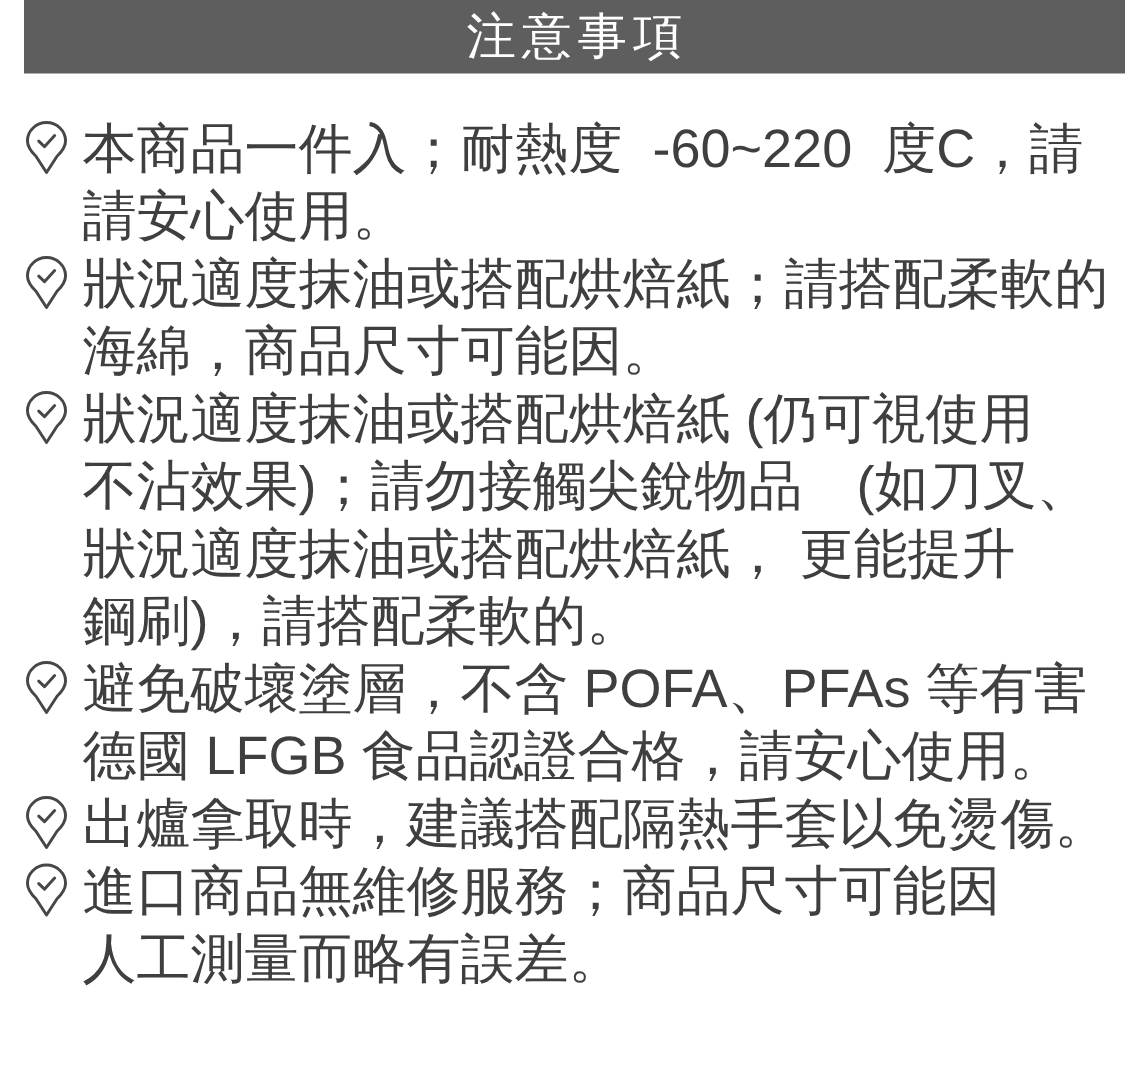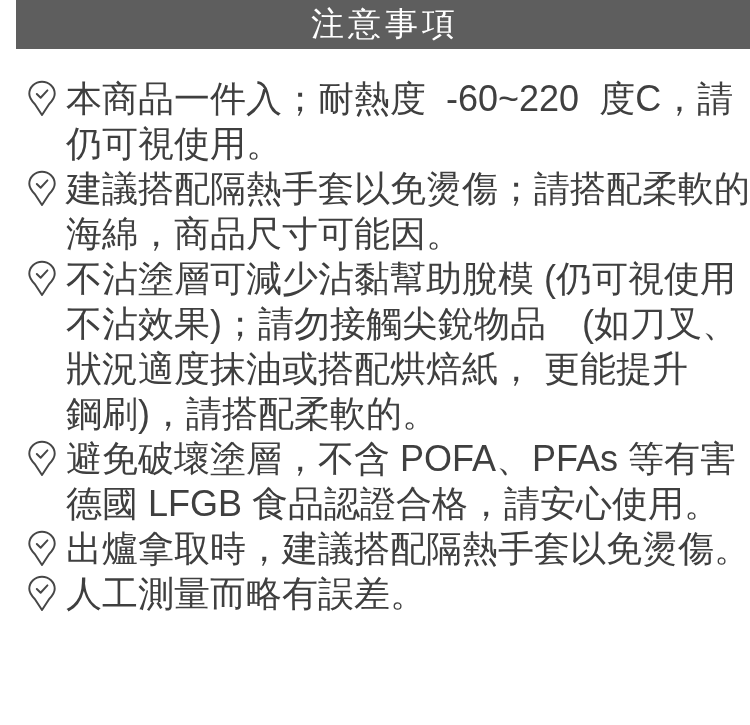--- a/index.html
+++ b/index.html
@@ -22,21 +22,21 @@
     margin-left: 16px;
   }
   .header-title {
     color: #ffffff;
     font-size: 33px;
     letter-spacing: 4px;
     text-indent: 4px;
     font-weight: 400;
   }
   .content {
-    padding: 27px 10px 0 27px;
+    padding: 27px 10px 0 16px;
   }
   .item {
     display: flex;
     align-items: flex-start;
   }
   .icon {
     flex: 0 0 30px;
     width: 30px;
     margin: 4px 9px 0 0;
   }
@@ -68,46 +68,46 @@
 
     <div class="item">
       <span class="icon">
         <svg width="30" height="37" viewBox="0 0 24 30" fill="none">
           <path d="M12 1.4 C6.3 1.4 1.7 5.9 1.7 11.2 C1.7 14.4 3.6 17 6.3 19.6 L12 28.4 L17.7 19.6 C20.4 17 22.3 14.4 22.3 11.2 C22.3 5.9 17.7 1.4 12 1.4 Z" stroke="#474747" stroke-width="1.6" stroke-linejoin="round"></path>
           <polyline points="7.8,11.4 10.9,14.4 16.4,8.4" stroke="#474747" stroke-width="1.6" stroke-linecap="round" stroke-linejoin="round"></polyline>
         </svg>
       </span>
       <div class="lines">
         <div class="line">本商品一件入；耐熱度  -60~220  度C，請</div>
-        <div class="line">仍可視使用。</div>
+        <div class="line">請安心使用。</div>
       </div>
     </div>
 
     <div class="item">
       <span class="icon">
         <svg width="30" height="37" viewBox="0 0 24 30" fill="none">
           <path d="M12 1.4 C6.3 1.4 1.7 5.9 1.7 11.2 C1.7 14.4 3.6 17 6.3 19.6 L12 28.4 L17.7 19.6 C20.4 17 22.3 14.4 22.3 11.2 C22.3 5.9 17.7 1.4 12 1.4 Z" stroke="#474747" stroke-width="1.6" stroke-linejoin="round"></path>
           <polyline points="7.8,11.4 10.9,14.4 16.4,8.4" stroke="#474747" stroke-width="1.6" stroke-linecap="round" stroke-linejoin="round"></polyline>
         </svg>
       </span>
       <div class="lines">
-        <div class="line">建議搭配隔熱手套以免燙傷；請搭配柔軟的</div>
+        <div class="line">狀況適度抹油或搭配烘焙紙；請搭配柔軟的</div>
         <div class="line">海綿，商品尺寸可能因。</div>
       </div>
     </div>
 
     <div class="item">
       <span class="icon">
         <svg width="30" height="37" viewBox="0 0 24 30" fill="none">
           <path d="M12 1.4 C6.3 1.4 1.7 5.9 1.7 11.2 C1.7 14.4 3.6 17 6.3 19.6 L12 28.4 L17.7 19.6 C20.4 17 22.3 14.4 22.3 11.2 C22.3 5.9 17.7 1.4 12 1.4 Z" stroke="#474747" stroke-width="1.6" stroke-linejoin="round"></path>
           <polyline points="7.8,11.4 10.9,14.4 16.4,8.4" stroke="#474747" stroke-width="1.6" stroke-linecap="round" stroke-linejoin="round"></polyline>
         </svg>
       </span>
       <div class="lines">
-        <div class="line">不沾塗層可減少沾黏幫助脫模 (仍可視使用</div>
+        <div class="line">狀況適度抹油或搭配烘焙紙 (仍可視使用</div>
         <div class="line">不沾效果)；請勿接觸尖銳物品　(如刀叉、</div>
         <div class="line">狀況適度抹油或搭配烘焙紙， 更能提升</div>
         <div class="line">鋼刷)，請搭配柔軟的。</div>
       </div>
     </div>
 
     <div class="item">
       <span class="icon">
         <svg width="30" height="37" viewBox="0 0 24 30" fill="none">
           <path d="M12 1.4 C6.3 1.4 1.7 5.9 1.7 11.2 C1.7 14.4 3.6 17 6.3 19.6 L12 28.4 L17.7 19.6 C20.4 17 22.3 14.4 22.3 11.2 C22.3 5.9 17.7 1.4 12 1.4 Z" stroke="#474747" stroke-width="1.6" stroke-linejoin="round"></path>
@@ -133,18 +133,19 @@
     </div>
 
     <div class="item">
       <span class="icon">
         <svg width="30" height="37" viewBox="0 0 24 30" fill="none">
           <path d="M12 1.4 C6.3 1.4 1.7 5.9 1.7 11.2 C1.7 14.4 3.6 17 6.3 19.6 L12 28.4 L17.7 19.6 C20.4 17 22.3 14.4 22.3 11.2 C22.3 5.9 17.7 1.4 12 1.4 Z" stroke="#474747" stroke-width="1.6" stroke-linejoin="round"></path>
           <polyline points="7.8,11.4 10.9,14.4 16.4,8.4" stroke="#474747" stroke-width="1.6" stroke-linecap="round" stroke-linejoin="round"></polyline>
         </svg>
       </span>
       <div class="lines">
+        <div class="line">進口商品無維修服務；商品尺寸可能因</div>
         <div class="line">人工測量而略有誤差。</div>
       </div>
     </div>
 
   </main>
 </div>
 
 </body></html>

